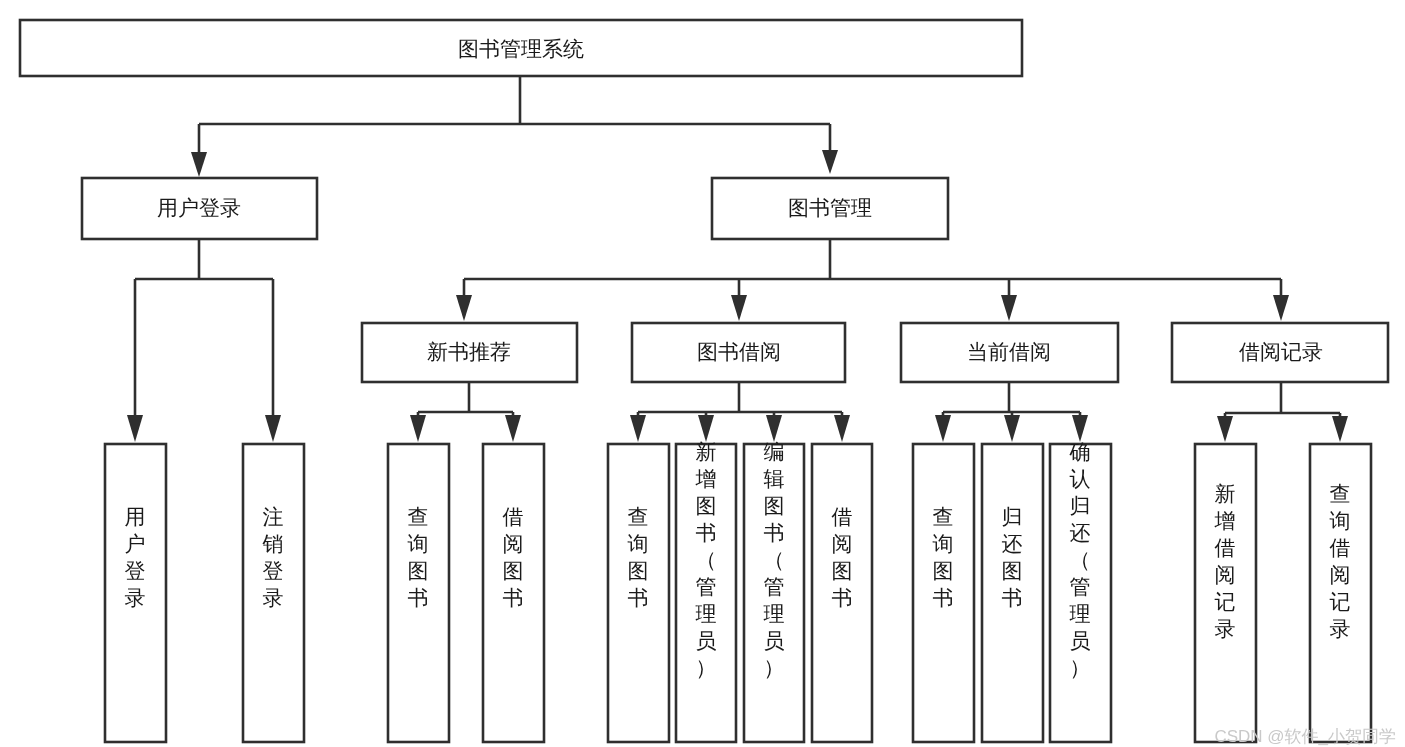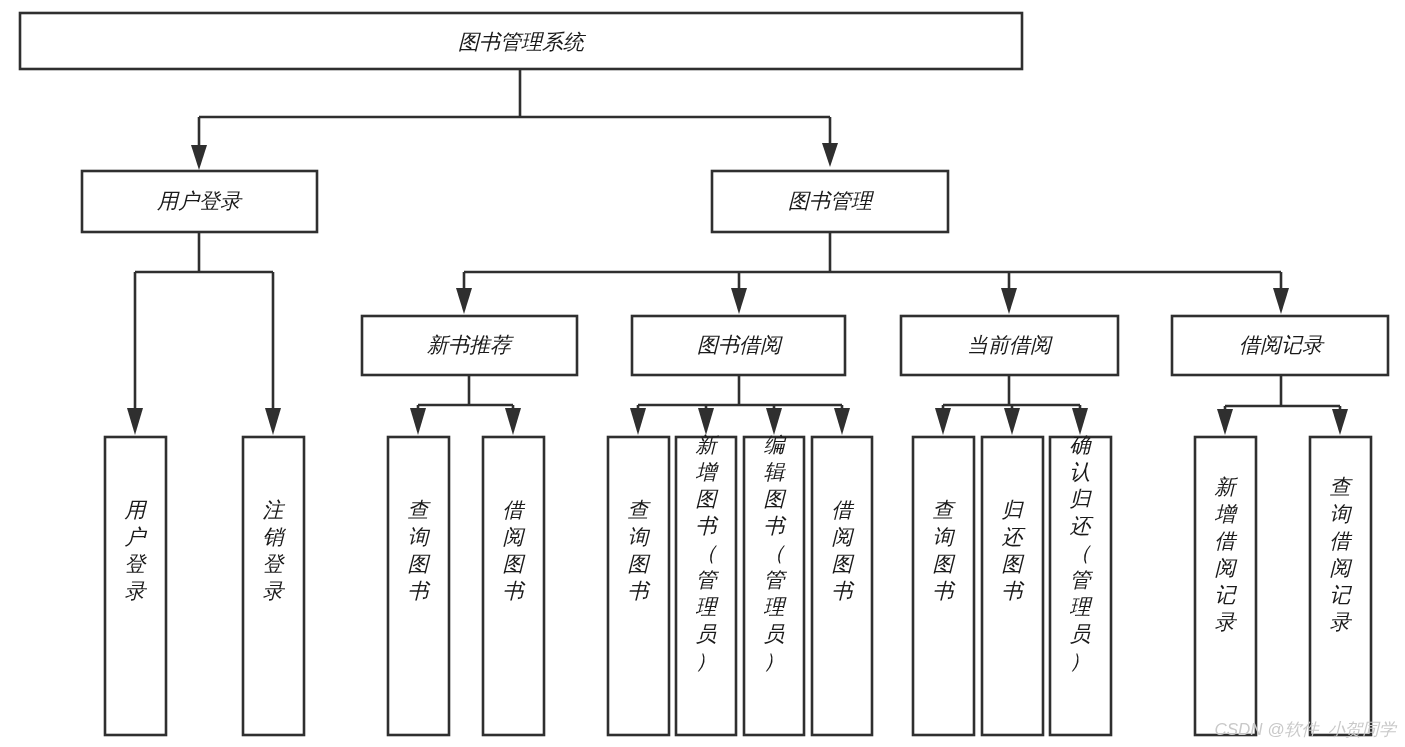--- a/index.html
+++ b/index.html
@@ -9,25 +9,24 @@
   }
   body {
     width: 1405px;
     height: 747px;
     font-family: "Liberation Sans", sans-serif;
     overflow: hidden;
     position: relative;
   }
   #diagram-root {
     position: absolute;
-    top: 0;
+    top: 7px;
     left: 0;
     width: 1405px;
     height: 535px;
-    font-style: italic;
   }
   svg.flow {
     display: block;
     width: 1405px;
     height: 747px;
   }
   .node-box {
     fill: #ffffff;
     stroke: #2f2f2f;
     stroke-width: 2.6;

